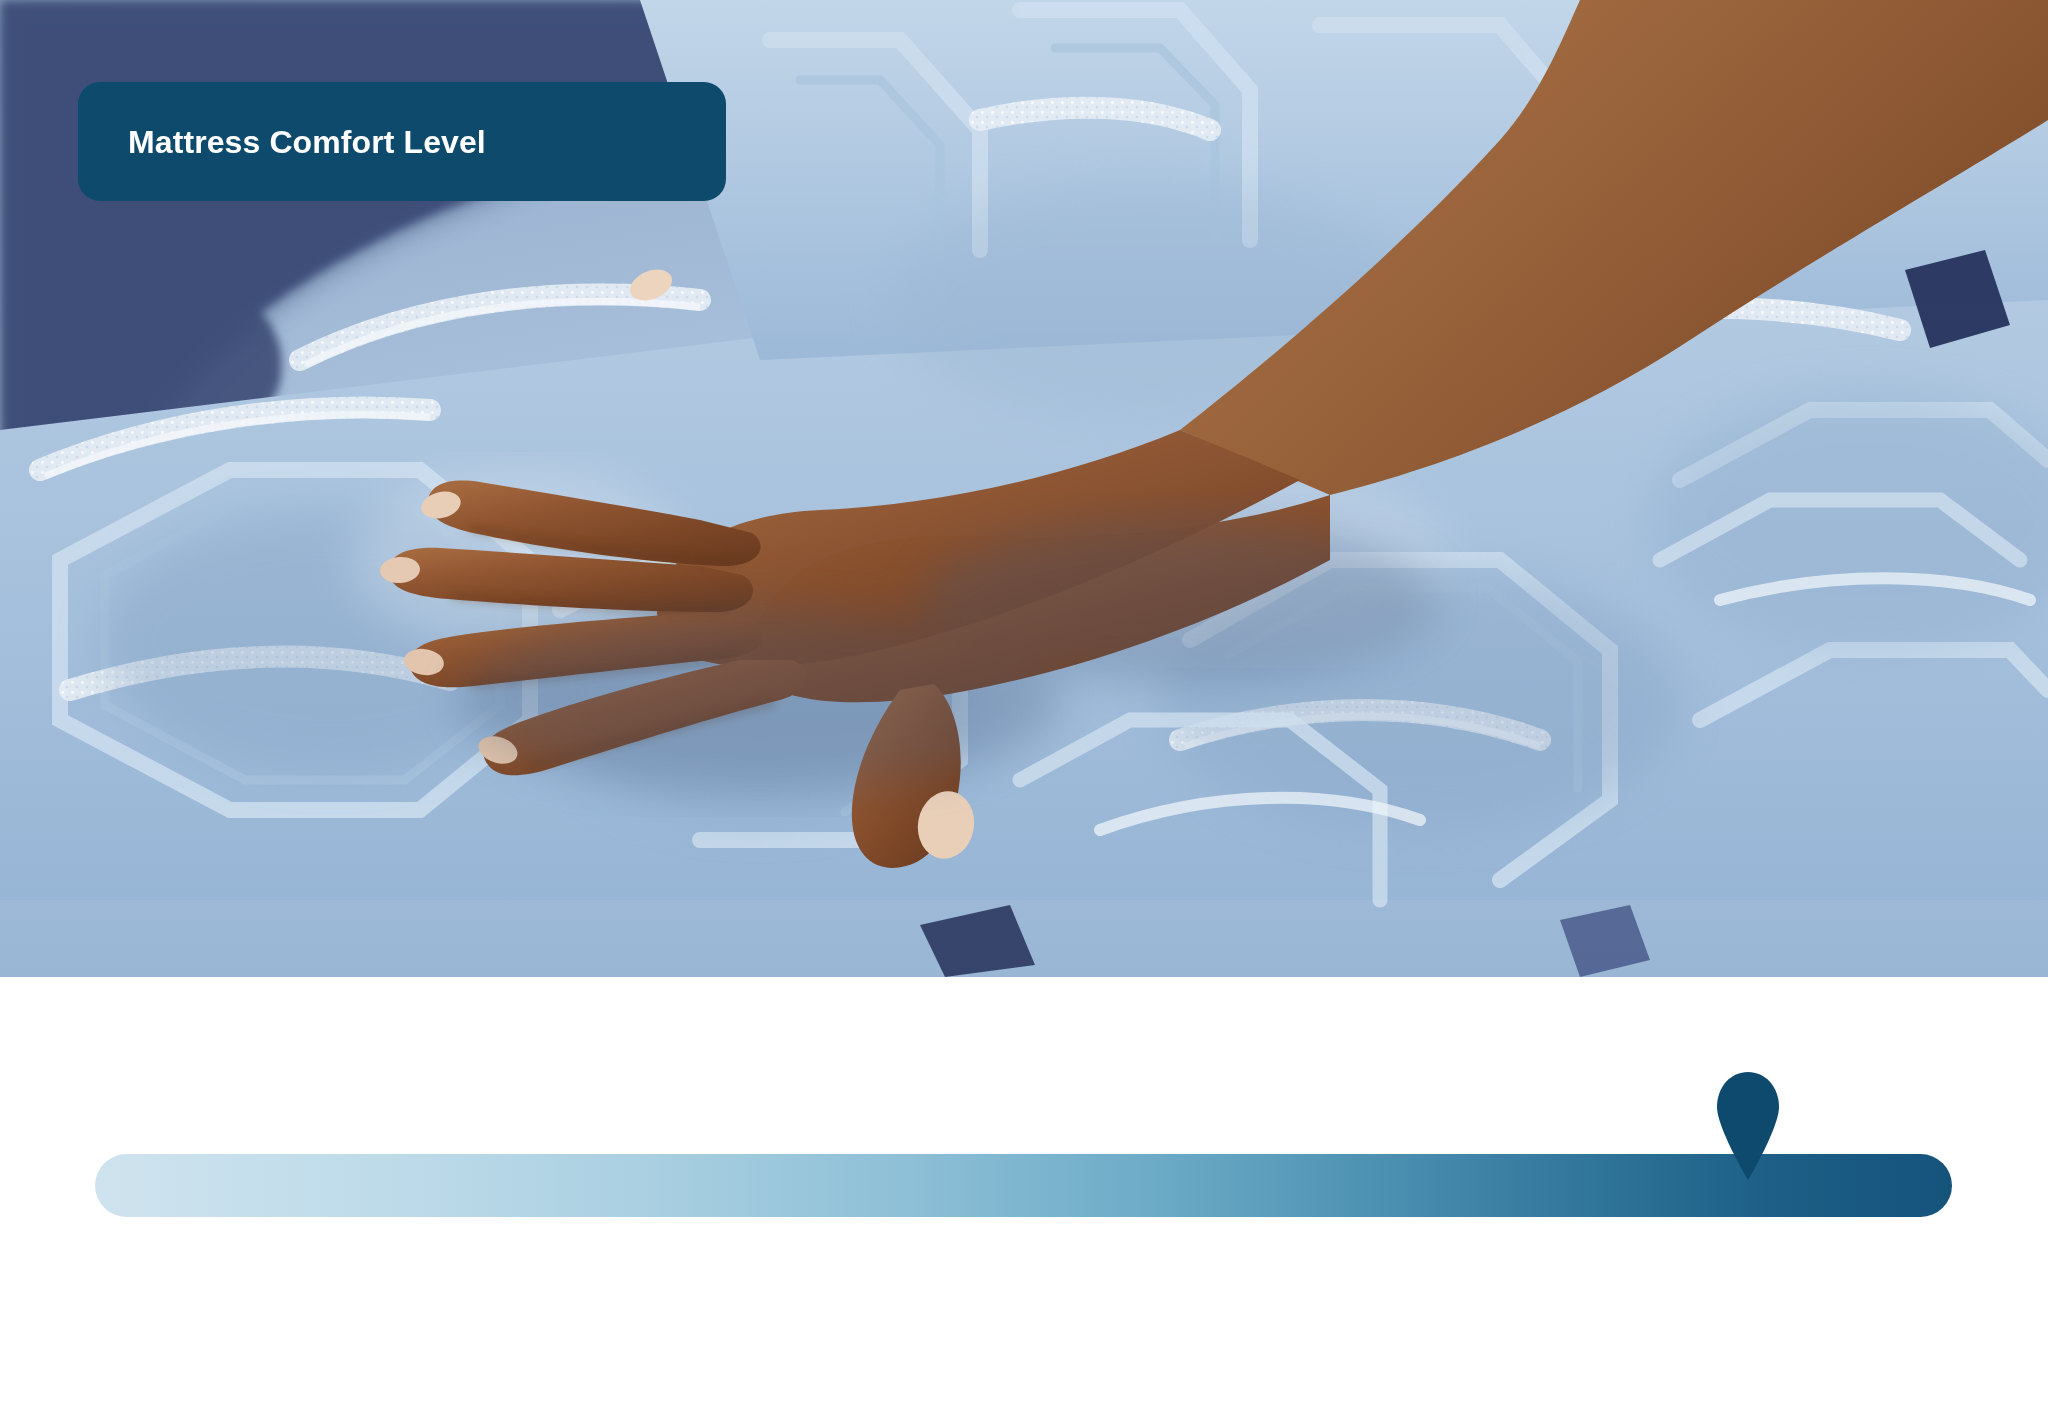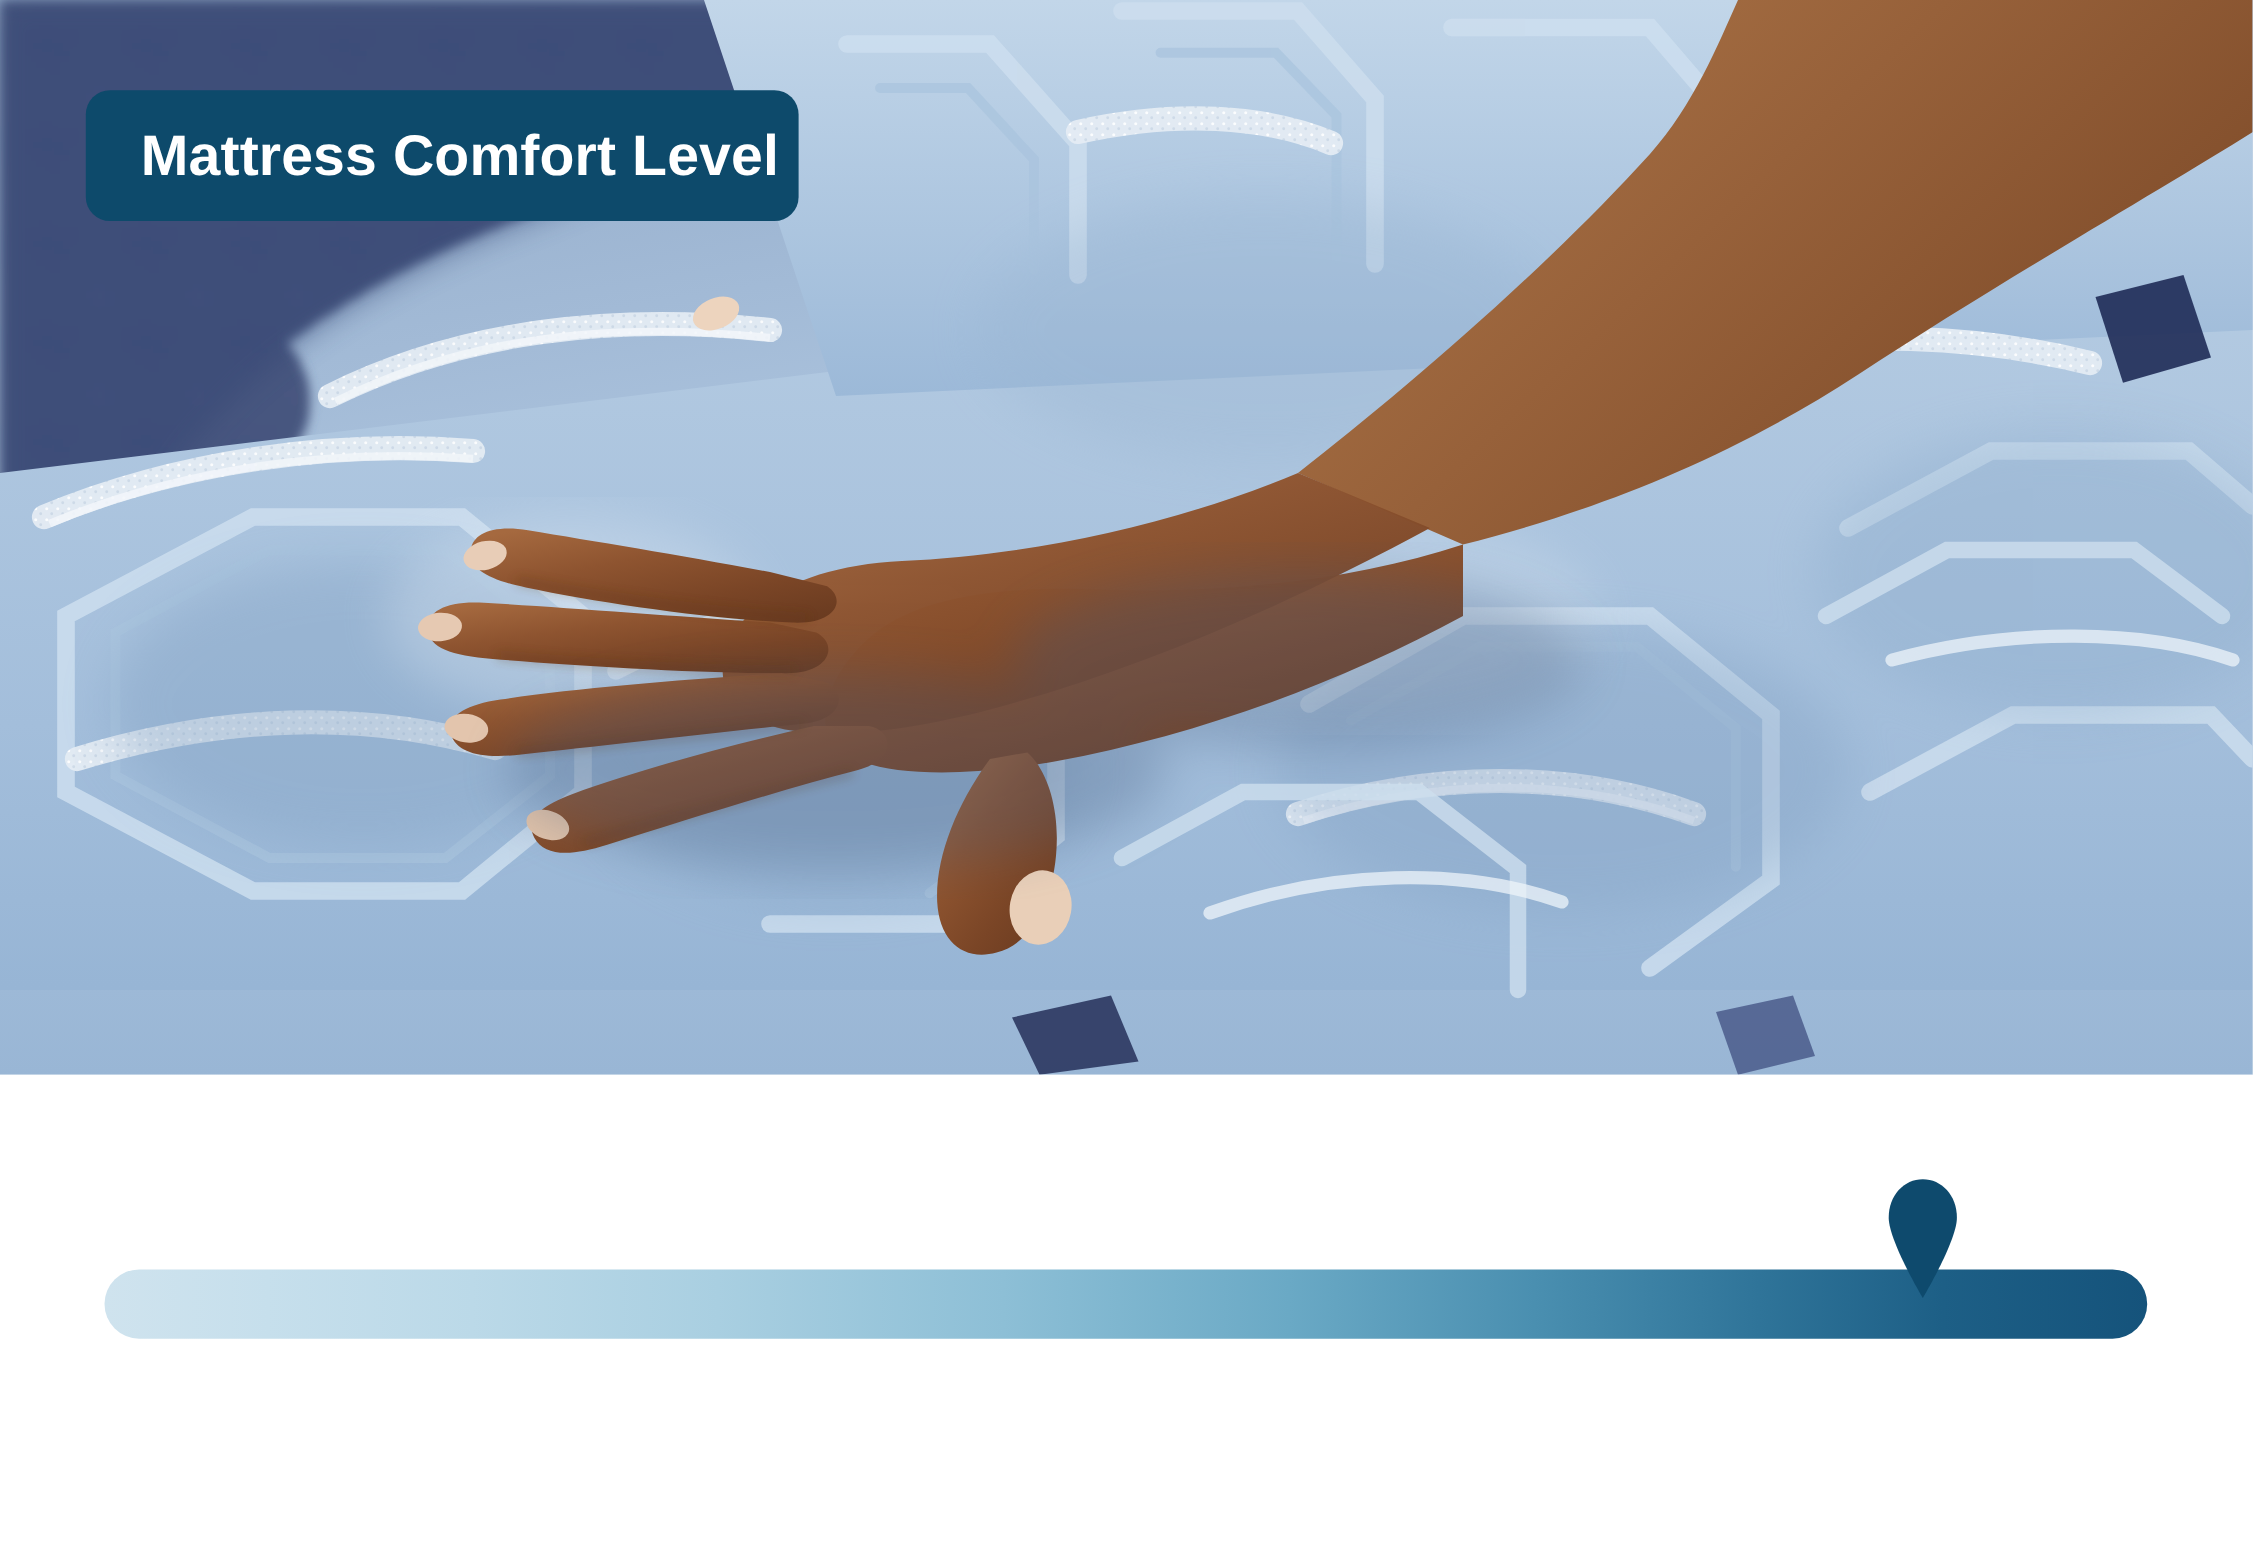--- a/index.html
+++ b/index.html
@@ -48,21 +48,21 @@
     height: 119px;
     background: #0d4a6b;
     border-radius: 22px;
     display: flex;
     align-items: center;
     box-sizing: border-box;
     padding: 0 0 0 50px;
   }
   .title-badge-text {
     color: #ffffff;
-    font-size: 52px;
+    font-size: 32px;
     font-weight: 700;
     letter-spacing: 0.1px;
     line-height: 1;
     white-space: nowrap;
     font-family: "Liberation Sans", sans-serif;
   }
 
   
   .scale {
     position: absolute;

